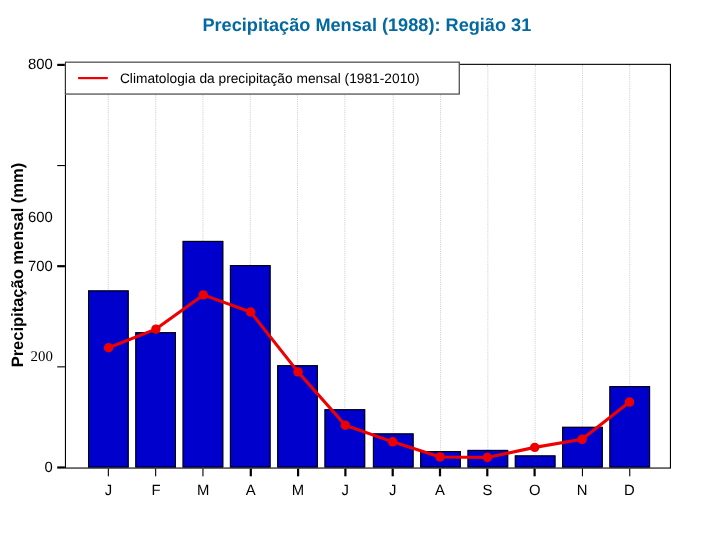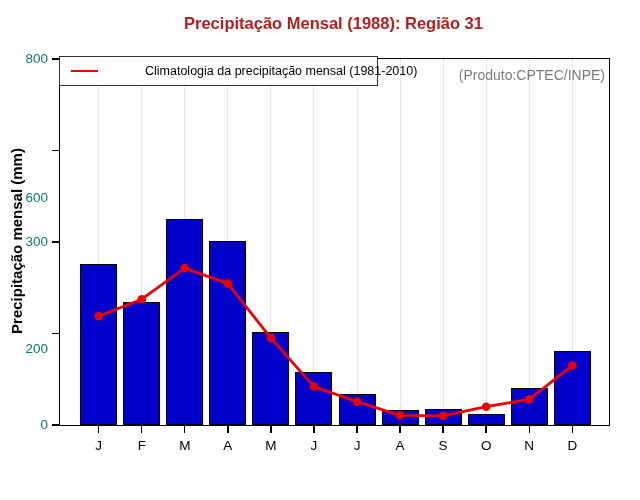--- a/index.html
+++ b/index.html
@@ -2,42 +2,42 @@
 <html><head>
 <meta charset="utf-8">
 <style>
   html,body{margin:0;padding:0;background:#fff;}
   #canvas{
     position:relative;width:640px;height:500px;background:#fff;
     font-family:"Liberation Sans","DejaVu Sans",sans-serif;overflow:hidden;
   }
   .chart-title{
     position:absolute;left:59px;top:14px;width:549px;text-align:center;
-    font-size:16.5px;font-weight:bold;color:#b91c1c;
+    font-size:16.5px;font-weight:bold;color:#0369a1;
   }
   #plot{
     position:absolute;left:59px;top:58px;width:549px;height:366px;
     border:1.3px solid #000;box-sizing:content-box;background:#fff;
   }
   .gridline{position:absolute;top:0;width:0;border-left:1px dotted #d2d2d2;}
   .bar{position:absolute;box-sizing:border-box;border:1.5px solid #000;}
   .ytick{position:absolute;width:7px;height:1.4px;background:#000;left:-8.3px;}
   .ytick-label{
     position:absolute;width:40px;text-align:right;left:-52px;
-    font-size:13.5px;color:#0f766e;line-height:14px;margin-top:-7px;
+    font-size:13.5px;color:#000000;line-height:14px;margin-top:-7px;
   }
   .xtick{position:absolute;width:1.4px;height:7px;background:#000;top:367px;}
   .xtick-label{
     position:absolute;width:30px;text-align:center;top:379px;
     font-size:13.5px;color:#000;
   }
   .legend{
-    position:absolute;left:-1px;top:-3px;width:319px;height:30px;
+    position:absolute;left:-1px;top:-3px;width:359px;height:30px;
     background:#fff;border:1.2px solid #333;z-index:10;
-    display:flex;align-items:center;box-sizing:border-box;gap:36px;
+    display:flex;align-items:center;box-sizing:border-box;
   }
   .legend-swatch{width:27px;height:0;border-top:2.8px solid;margin-left:11px;flex:none;}
   .legend-label{margin-left:11px;font-size:12.5px;white-space:nowrap;color:#000;}
   .annotation{
     position:absolute;right:4px;top:8px;z-index:10;
     font-size:14px;color:#7a7a7a;white-space:nowrap;
   }
   .ylabel{
     position:absolute;left:16px;top:241px;transform:translate(-50%,-50%) rotate(-90deg);
     font-size:15px;font-weight:bold;white-space:nowrap;color:#000;
@@ -52,21 +52,20 @@
 <body>
 
 <div id="canvas">
   <div class="chart-title">Precipitação Mensal (1988): Região 31</div>
 
   <div id="plot">
     <div class="legend">
       <div class="legend-swatch" style="border-top-color: rgb(238, 0, 0);"></div>
       <div class="legend-label">Climatologia da precipitação mensal (1981-2010)</div>
     </div>
-    <div class="annotation">(Produto:CPTEC/INPE)</div>
   <div class="gridline" style="left: 38.2px; height: 366px; border-left-color: rgb(210, 210, 210);"></div>
       <div class="gridline" style="left: 81.25px; height: 366px; border-left-color: rgb(210, 210, 210);"></div>
       <div class="gridline" style="left: 124.3px; height: 366px; border-left-color: rgb(210, 210, 210);"></div>
       <div class="gridline" style="left: 167.35px; height: 366px; border-left-color: rgb(210, 210, 210);"></div>
       <div class="gridline" style="left: 210.4px; height: 366px; border-left-color: rgb(210, 210, 210);"></div>
       <div class="gridline" style="left: 253.45px; height: 366px; border-left-color: rgb(210, 210, 210);"></div>
       <div class="gridline" style="left: 296.5px; height: 366px; border-left-color: rgb(210, 210, 210);"></div>
       <div class="gridline" style="left: 339.55px; height: 366px; border-left-color: rgb(210, 210, 210);"></div>
       <div class="gridline" style="left: 382.6px; height: 366px; border-left-color: rgb(210, 210, 210);"></div>
       <div class="gridline" style="left: 425.65px; height: 366px; border-left-color: rgb(210, 210, 210);"></div>
@@ -80,23 +79,23 @@
       <div class="bar" style="left: 235.45px; top: 312.93px; width: 37px; height: 53.07px; background: rgb(0, 0, 205); border-color: rgb(0, 0, 0);"></div>
       <div class="bar" style="left: 278.5px; top: 334.89px; width: 37px; height: 31.11px; background: rgb(0, 0, 205); border-color: rgb(0, 0, 0);"></div>
       <div class="bar" style="left: 321.55px; top: 350.902px; width: 37px; height: 15.0975px; background: rgb(0, 0, 205); border-color: rgb(0, 0, 0);"></div>
       <div class="bar" style="left: 364.6px; top: 349.988px; width: 37px; height: 16.0125px; background: rgb(0, 0, 205); border-color: rgb(0, 0, 0);"></div>
       <div class="bar" style="left: 407.65px; top: 355.02px; width: 37px; height: 10.98px; background: rgb(0, 0, 205); border-color: rgb(0, 0, 0);"></div>
       <div class="bar" style="left: 450.7px; top: 328.942px; width: 37px; height: 37.0575px; background: rgb(0, 0, 205); border-color: rgb(0, 0, 0);"></div>
       <div class="bar" style="left: 493.75px; top: 292.342px; width: 37px; height: 73.6575px; background: rgb(0, 0, 205); border-color: rgb(0, 0, 0);"></div>
       <div class="ytick" style="top: 365.3px;"></div>
       <div class="ytick-label" style="top: 366px;">0</div>
       <div class="ytick" style="top: 273.8px;"></div>
-      <div class="ytick-label" style="top: 290px;">200</div>
+      <div class="ytick-label" style="top: 265px; font-family: Liberation Serif, serif;">200</div>
       <div class="ytick" style="top: 182.3px;"></div>
-      <div class="ytick-label" style="top: 183px;">300</div>
+      <div class="ytick-label" style="top: 183px;">700</div>
       <div class="ytick" style="top: 90.8px;"></div>
       <div class="ytick-label" style="top: 91.5px; margin-top: 40px;">600</div>
       <div class="ytick" style="top: -0.7px;"></div>
       <div class="ytick-label" style="top: 0px;">800</div>
       <div class="xtick" style="left: 38px;"></div>
       <div class="xtick-label" style="left: 23.7px;">J</div>
       <div class="xtick" style="left: 81.05px;"></div>
       <div class="xtick-label" style="left: 66.75px;">F</div>
       <div class="xtick" style="left: 124.1px;"></div>
       <div class="xtick-label" style="left: 109.8px;">M</div>

